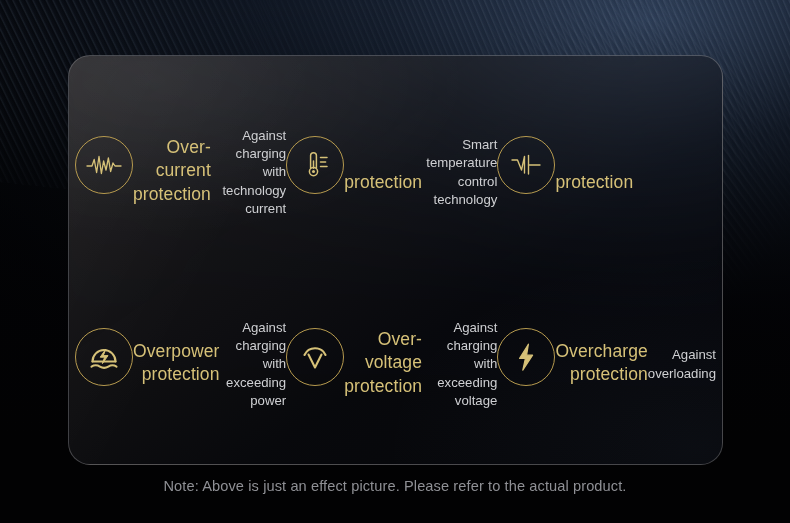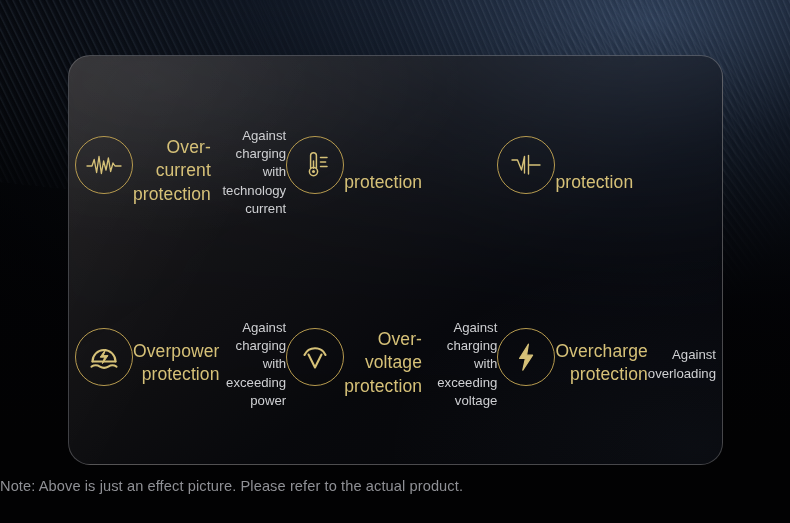--- a/index.html
+++ b/index.html
@@ -184,20 +184,21 @@
     color: #cfd0d3;
     max-width: 185px;
   }
 
   
   #note {
     position: absolute;
     left: 0;
     right: 0;
     top: 478px;
+    text-align: center;
     font-size: 14.6px;
     color: #8f9095;
     letter-spacing: 0.1px;
   }
 </style>
 </head>
 <body>
 
 <div id="bg">
   <div class="bg-base"></div>
@@ -235,20 +236,24 @@
           <path d="M15.5 20.2 V13"></path>
           <path d="M22.5 9.5 H29"></path>
           <path d="M22.5 14 H27.6"></path>
           <path d="M22.5 18.5 H29"></path>
         </svg>
       </div>
       <div class="title">
         <br>
         <span>protection</span>
       </div>
+      <div class="desc">
+        <span>Smart temperature</span><br>
+        <span>control technology</span>
+      </div>
     </div>
 
     <div class="feature">
       <div class="icon-wrap">
         <svg width="36" height="36" viewBox="0 0 36 36" fill="none" stroke="#d6c178" stroke-width="1.4" stroke-linecap="round" stroke-linejoin="round">
           <path d="M4 13 L9.5 13 L13.5 23 L16.5 9.5 L16.5 26"></path>
           <path d="M20.5 8.5 V27"></path>
           <path d="M20.5 18 H32"></path>
         </svg>
       </div>

